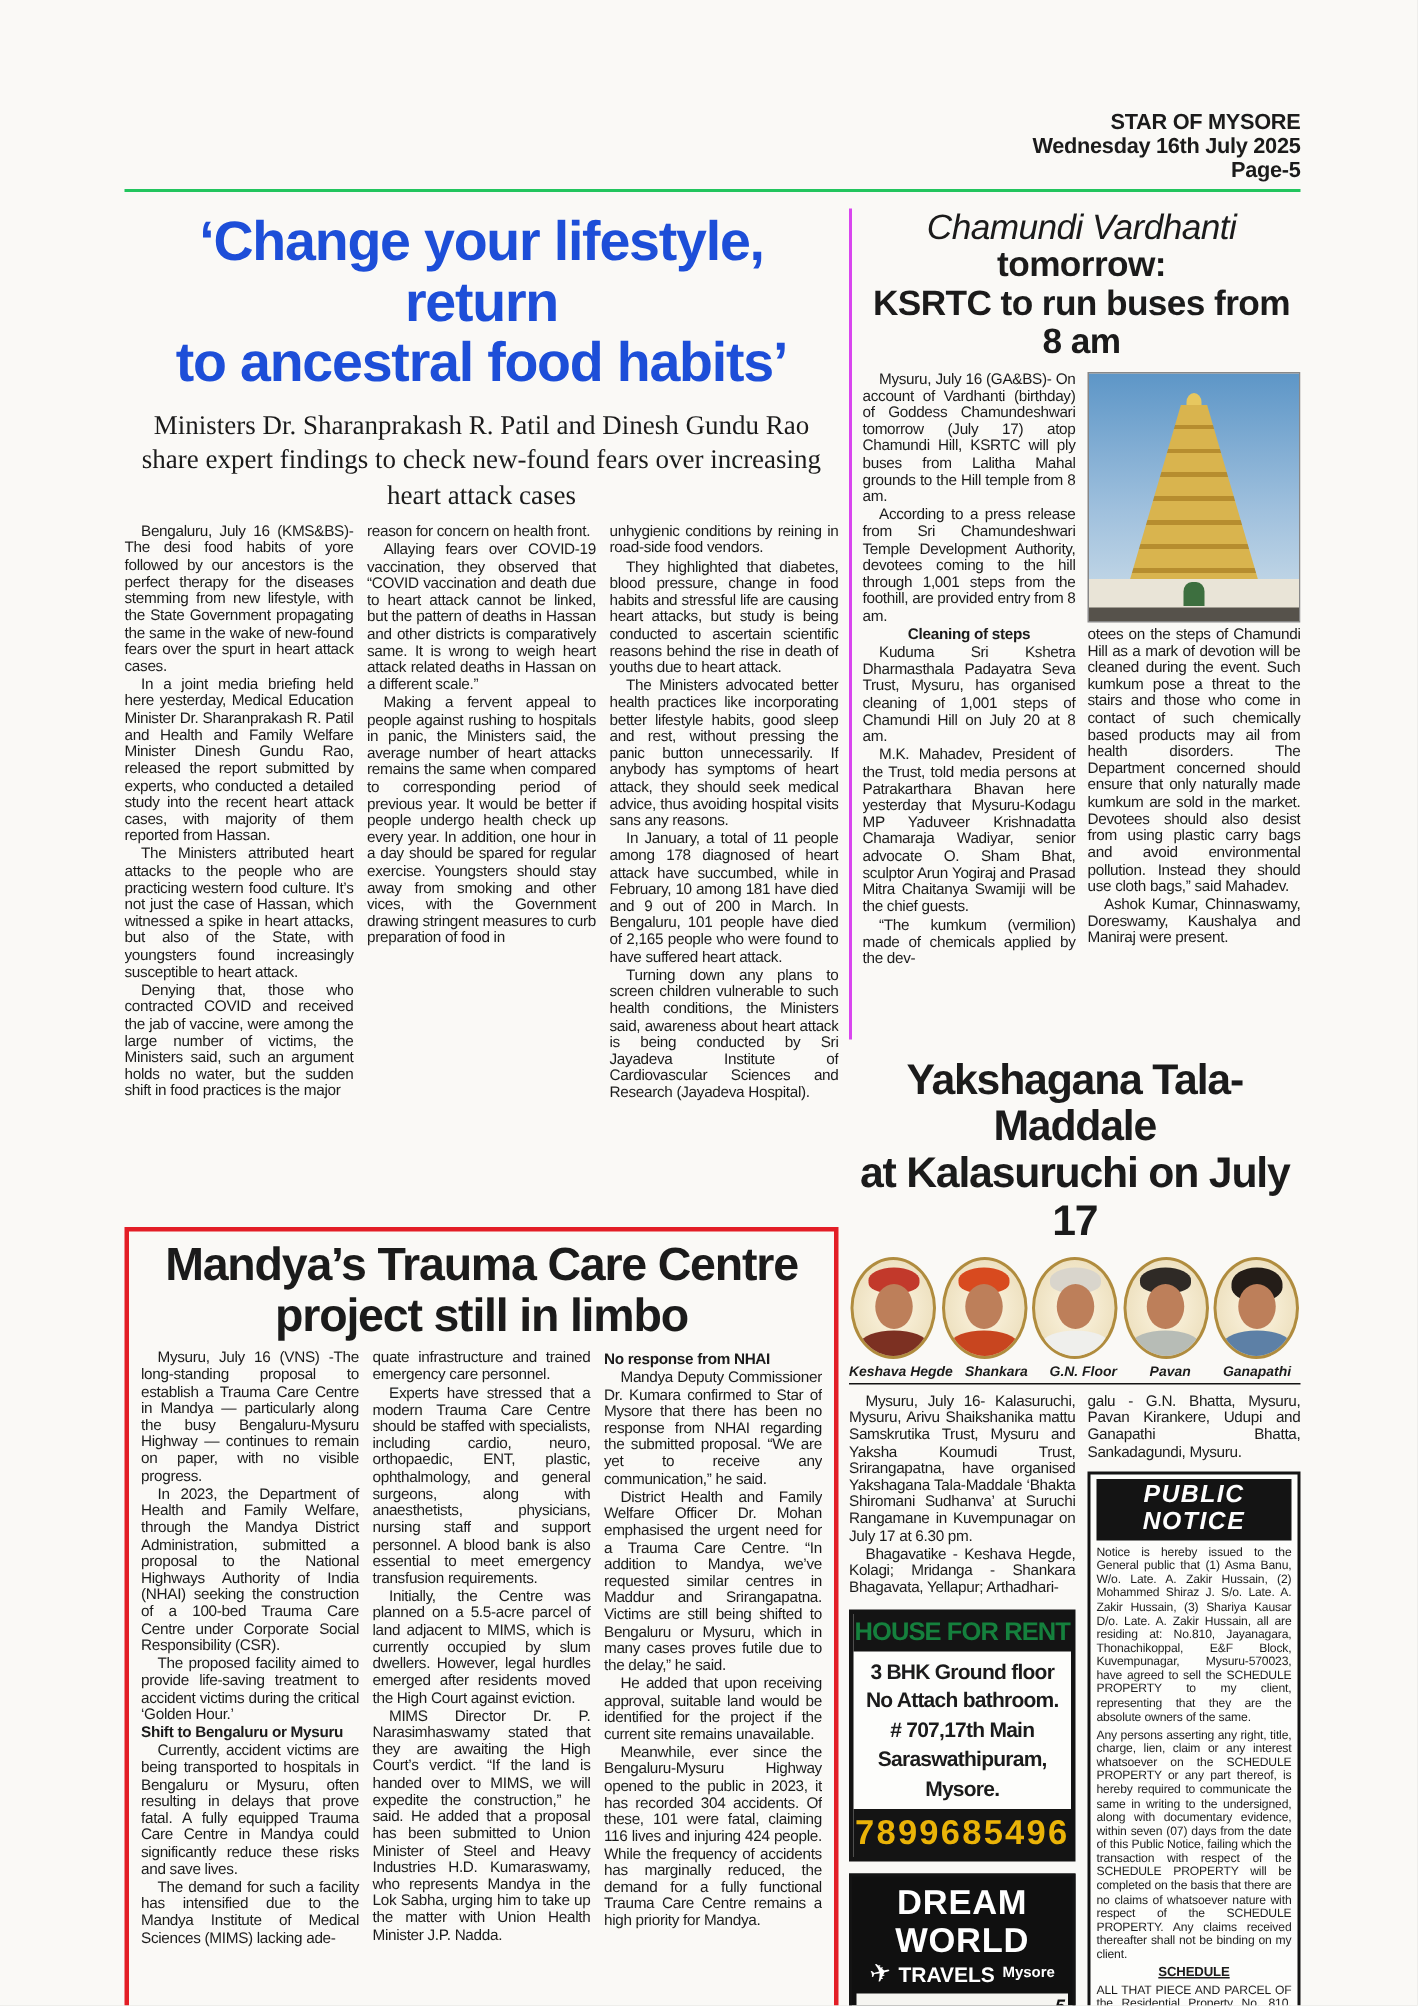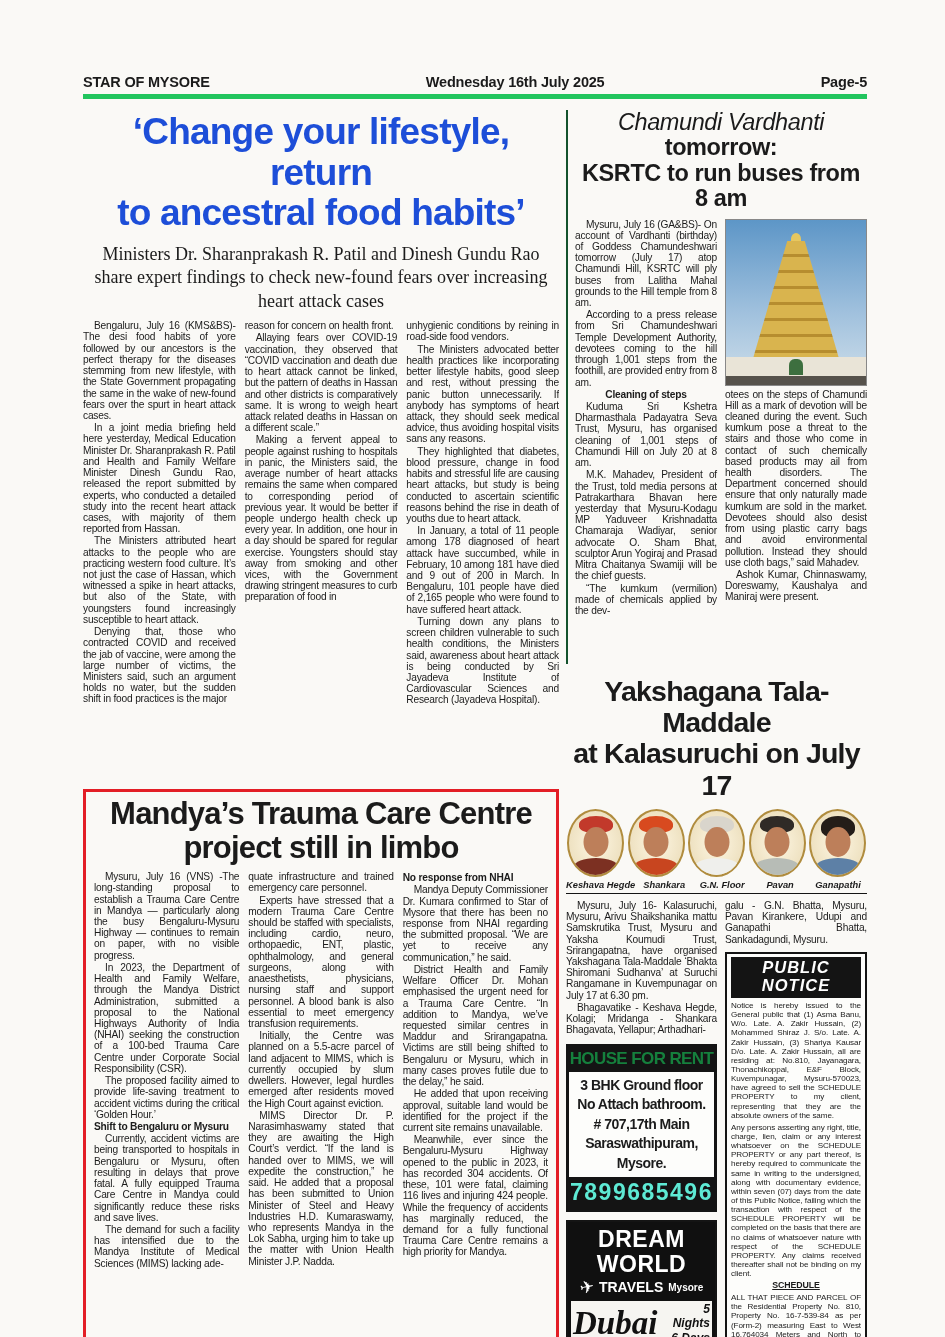--- a/index.html
+++ b/index.html
@@ -1,20 +1,20 @@
 <!DOCTYPE html>
 <html><head>
 <meta charset="utf-8">
 <style>
   html,body{margin:0;padding:0;background:#e6e5e2;}
   .sheet{position:relative;width:945px;height:1337px;background:#faf9f6;font-family:"Liberation Sans","DejaVu Sans",sans-serif;color:#1b1b1b;overflow:hidden;}
   .content{position:absolute;left:83px;top:74px;width:784px;}
 
   
-  .pageheader{display:flex;justify-content:space-between;align-items:flex-end;font-weight:bold;font-size:14.5px;letter-spacing:-0.2px;border-bottom:5px solid #22c55e;padding-bottom:4px;}
+  .pageheader{display:flex;justify-content:space-between;align-items:flex-end;font-weight:bold;font-size:14.5px;letter-spacing:-0.2px;border-bottom:2px solid #22c55e;padding-bottom:4px;flex-direction:column;}
 
   .main-zone{display:flex;margin-top:5px;}
   .left-main{width:476px;}
   .right-main{width:301px;margin-left:7px;}
 
   
   .lead-headline{color:#1d4ed8;font-size:37px;font-weight:bold;text-align:center;line-height:1.1;letter-spacing:-0.8px;margin-top:8px;}
   .lead-subhead{font-family:"Liberation Serif","DejaVu Serif",serif;font-size:18px;text-align:center;line-height:1.3;margin:9px 6px 7px;}
   .cols{display:flex;gap:9px;overflow:hidden;}
   .lead-cols{height:460px;}
@@ -32,21 +32,21 @@
   .ph.patil .hair{background:#8f8e8a;}
   .ph.rao .hair{background:#35302c;}
   .ph .head{position:absolute;top:13px;left:50%;transform:translateX(-50%);width:33px;height:42px;border-radius:50% 50% 47% 47%;background:#b97c5d;}
   .ph .torso{position:absolute;bottom:0;left:50%;transform:translateX(-50%);width:68px;height:34px;border-radius:42% 42% 0 0;}
   .ph.patil .torso{background:#f1f0ec;}
   .ph.rao .torso{background:#9aa0a5;}
   .mcap{font-style:italic;font-weight:bold;font-size:10px;text-align:center;border-top:1px solid #4d4d4d;padding:1px 0 2px;background:#efeeea;}
   .mcap.c-right{border-left:1px solid #4d4d4d;}
 
   
-  .ksrtc{border-left:2px solid #14532d;padding-left:7px;}
+  .ksrtc{border-left:2px solid #d946ef;padding-left:7px;}
   .k-kick{font-size:23.5px;text-align:center;line-height:1.08;letter-spacing:-0.4px;margin-top:6px;}
   .k-it{font-style:italic;}
   .k-bd{font-weight:bold;}
   .k-line2{font-size:23.5px;font-weight:bold;text-align:center;line-height:1.08;letter-spacing:-0.4px;}
   .k-cols{margin-top:7px;height:445px;gap:8px;}
   .k-sub{font-weight:bold;text-align:center;text-indent:0;margin:1px 0;}
   .temple{height:165px;background:linear-gradient(#5d96c7 0%,#9fc0dd 55%,#cfdfea 100%);position:relative;overflow:hidden;border:1px solid #888;margin-bottom:3px;}
   .gopuram{position:absolute;left:50%;transform:translateX(-50%);bottom:26px;width:86px;height:118px;background:repeating-linear-gradient(#d9b44e 0 13px,#b68d2f 13px 16px);clip-path:polygon(40% 0,60% 0,100% 100%,0 100%);}
   .finial{position:absolute;left:50%;transform:translateX(-50%);bottom:140px;width:10px;height:12px;background:#e7c75f;border-radius:50% 50% 20% 20%;}
   .temple-base{position:absolute;bottom:8px;left:0;width:100%;height:20px;background:#e9e4d7;}
@@ -77,21 +77,21 @@
   .m-head{font-size:31px;font-weight:bold;text-align:center;line-height:1.08;letter-spacing:-0.8px;}
   .m-cols{margin-top:7px;height:488px;}
   .m-sub{font-weight:bold;text-indent:0;margin:1px 0;}
   .m-sub-center{font-weight:bold;text-indent:0;margin:1px 0;text-align:left;}
 
   
   .house{border:3px solid #141414;background:#fdfdfb;text-align:center;margin-top:7px;}
   .house-bar{background:#141414;color:#15803d;font-weight:bold;font-size:17px;letter-spacing:-0.6px;padding:2px 0 3px;white-space:nowrap;}
   .house-body{font-weight:bold;font-size:14px;line-height:1.4;letter-spacing:-0.5px;padding:4px 1px;}
   .house-body p{margin:0;text-indent:0;}
-  .house-phone{background:#141414;color:#5eead4;font-weight:bold;font-size:23px;letter-spacing:1.5px;padding:2px 0 3px;}
+  .house-phone{background:#141414;color:#eab308;font-weight:bold;font-size:23px;letter-spacing:1.5px;padding:2px 0 3px;}
 
   
   .dream{border:2px solid #141414;background:#101010;color:#fff;text-align:center;margin-top:8px;padding:3px;}
   .dw-title{font-size:23px;font-weight:bold;letter-spacing:0.5px;line-height:1.05;margin-top:2px;}
   .dw-sub{font-size:14px;font-weight:bold;display:flex;align-items:center;justify-content:center;gap:5px;margin:1px 0 3px;}
   .dw-sub .plane{font-size:17px;transform:rotate(-12deg);display:inline-block;}
   .dw-sub .city{font-size:10px;}
   .dream-mid{background:#f6f5f1;color:#111;padding:1px 2px 3px;}
   .dubai-row{display:flex;align-items:center;justify-content:center;gap:8px;}
   .dubai{font-family:"Liberation Serif","DejaVu Serif",serif;font-style:italic;font-weight:bold;font-size:33px;line-height:1;}
@@ -138,22 +138,22 @@
               <p class="para cont">reason for concern on health front.</p>
               <div>
                   <p class="para">Allaying fears over COVID-19 vaccination, they observed that “COVID vaccination and death due to heart attack cannot be linked, but the pattern of deaths in Hassan and other districts is comparatively same. It is wrong to weigh heart attack related deaths in Hassan on a different scale.”</p>
                   <p class="para">Making a fervent appeal to people against rushing to hospitals in panic, the Ministers said, the average number of heart attacks remains the same when compared to corresponding period of previous year. It would be better if people undergo health check up every year. In addition, one hour in a day should be spared for regular exercise. Youngsters should stay away from smoking and other vices, with the Government drawing stringent measures to curb preparation of food in</p>
                 </div>
             </div>
 
             <div class="bcol">
               <p class="para cont">unhygienic conditions by reining in road-side food vendors.</p>
               <div>
+                  <p class="para">They highlighted that diabetes, blood pressure, change in food habits and stressful life are causing heart attacks, but study is being conducted to ascertain scientific reasons behind the rise in death of youths due to heart attack.</p>
                   <p class="para">The Ministers advocated better health practices like incorporating better lifestyle habits,  good sleep and rest, without pressing the panic button unnecessarily. If anybody has symptoms of heart attack, they should seek medical advice, thus avoiding hospital visits sans any reasons.</p>
-                  <p class="para">They highlighted that diabetes, blood pressure, change in food habits and stressful life are causing heart attacks, but study is being conducted to ascertain scientific reasons behind the rise in death of youths due to heart attack.</p>
                   <p class="para">In January, a total of 11 people among 178 diagnosed of heart attack have succumbed, while in February, 10 among 181 have died and 9 out of 200 in March. In Bengaluru, 101 people have died of 2,165 people who were found to have suffered heart attack.</p>
                   <p class="para">Turning down any plans to screen children vulnerable to such health conditions, the Ministers said, awareness about heart attack is being conducted by Sri Jayadeva Institute of Cardiovascular Sciences and Research (Jayadeva Hospital).</p>
                 </div>
             </div>
           </div>
         </article>
 
         <article class="mandya">
           <div class="m-head">
             <div>Mandya’s Trauma Care Centre</div>

